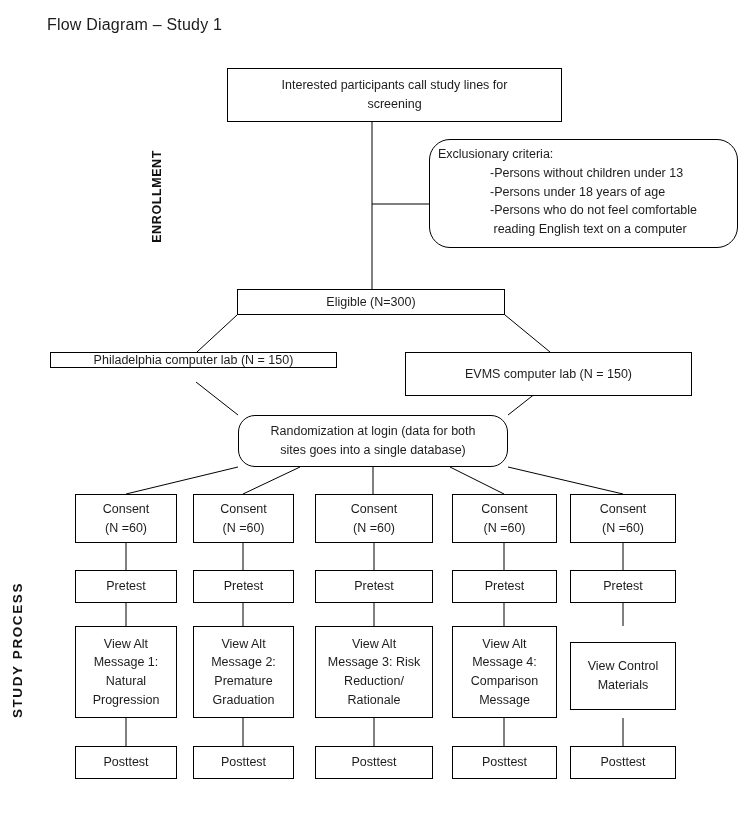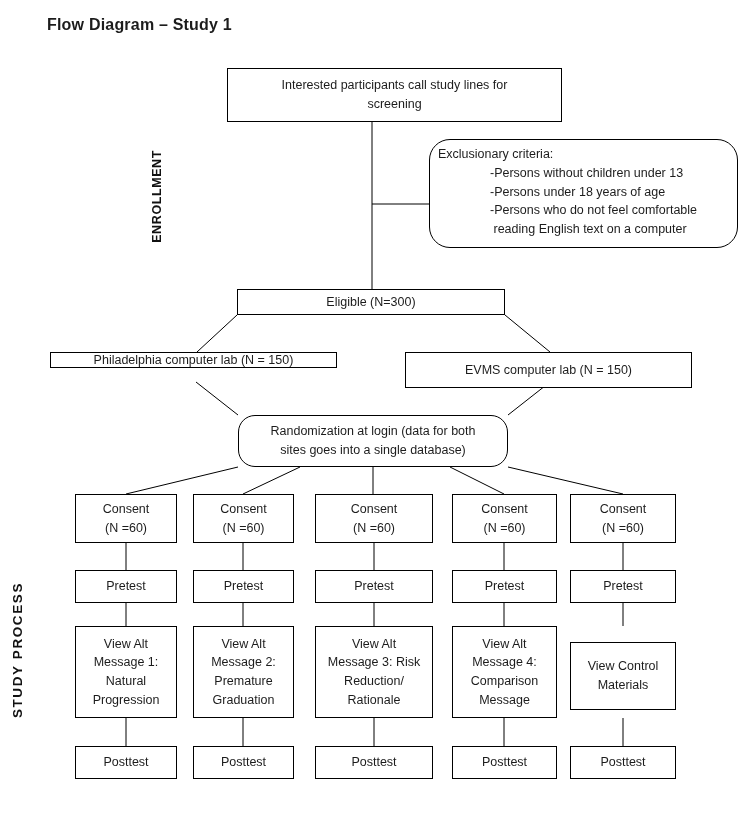--- a/index.html
+++ b/index.html
@@ -16,21 +16,20 @@
     position: absolute;
     left: 0; top: 0;
     width: 742px; height: 819px;
   }
   .title {
     position: absolute;
     left: 47px; top: 16px;
     font-size: 16px;
     letter-spacing: 0.2px;
     color: #1c1c1c;
-    font-weight: bold;
   }
   .box {
     position: absolute;
     box-sizing: border-box;
     border: 1px solid #000;
     background: #ffffff;
     font-size: 12.5px;
     line-height: 1.5;
     color: #1c1c1c;
   }
@@ -118,21 +117,21 @@
     <div class="excl-heading">Exclusionary criteria:</div>
     <div class="excl-item">-Persons without children under 13</div>
     <div class="excl-item">-Persons under 18 years of age</div>
     <div class="excl-item">-Persons who do not feel comfortable
  reading English text on a computer</div>
   </div>
 
   <div class="box center" style="left:237px; top:289px; width:268px; height:26px;">Eligible (N=300)</div>
 
   <div class="box center" style="left:50px; top:352px; width:287px; height:16px;">Philadelphia computer lab (N = 150)</div>
-  <div class="box center" style="left:405px; top:352px; width:287px; height:36px;">EVMS computer lab (N = 150)</div>
+  <div class="box center" style="left:405px; top:352px; width:287px; height:44px;">EVMS computer lab (N = 150)</div>
 
   <div class="box center" style="left:238px; top:415px; width:270px; height:52px;border-radius:17px;">Randomization at login (data for both
 sites goes into a single database)</div>
 
   <div class="box center" style="left:75px; top:494px; width:102px; height:49px;">Consent
 (N =60)</div>
   <div class="box center" style="left:75px; top:570px; width:102px; height:33px;">Pretest</div>
   <div class="box center" style="left:75px; top:626px; width:102px; height:92px;">View Alt
 Message 1:
 Natural

